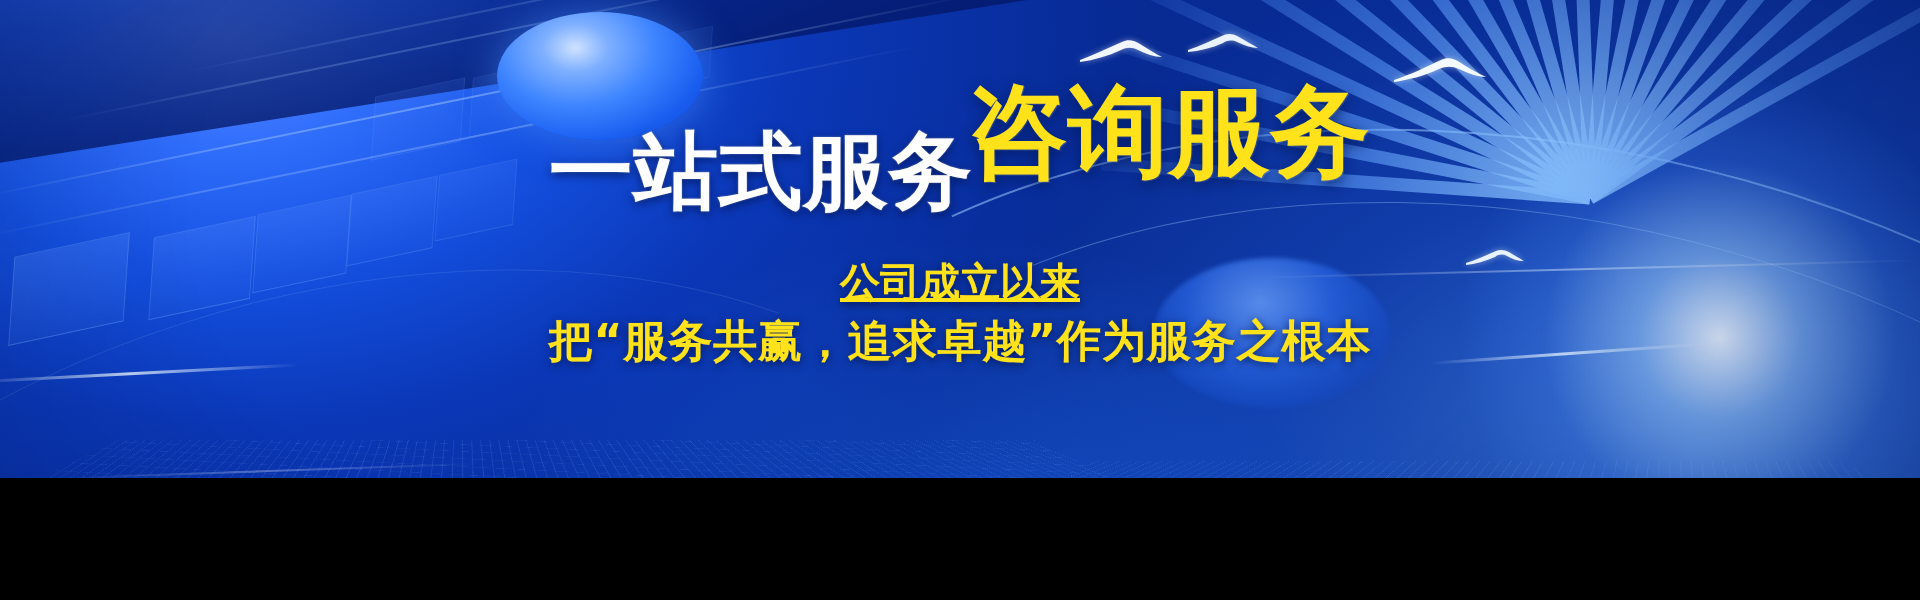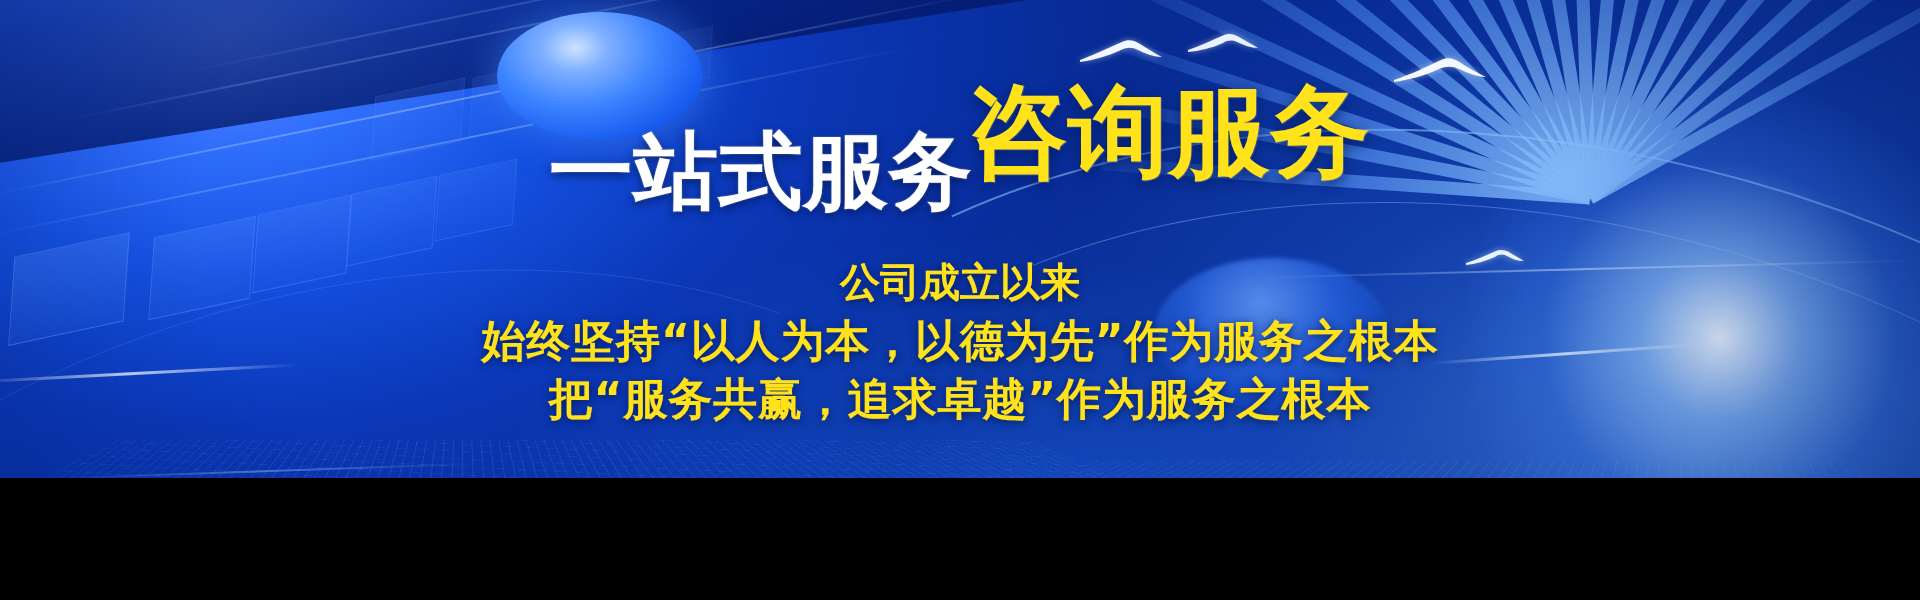--- a/index.html
+++ b/index.html
@@ -181,21 +181,21 @@
     line-height:1.24;
     pointer-events:none;
   }
   .subline{
     font-family:"DejaVu Sans","Liberation Sans",sans-serif;
     font-weight:bold;
     color:#ffe21a;
     white-space:nowrap;
     text-shadow:0 2px 8px rgba(0,20,80,.85), 0 0 1px rgba(255,235,120,.5);
   }
-  .subline-1{ font-size:40px; margin-bottom:6px;}
+  .subline-1{ font-size:40px; margin-bottom:6px;text-decoration:underline;}
   .subline-2{ font-size:44px; letter-spacing:.02em; margin-bottom:4px;}
   .subline-3{ font-size:44px; letter-spacing:.02em;}
 </style>
 </head>
 <body>
 
 <div id="banner">
 
   <div class="bg-base"></div>
   <div class="bg-deep"></div>
@@ -284,17 +284,16 @@
   </div>
 
   <div class="bg-vignette"></div>
 
   <div class="headline">
     <span class="h-white">一站式服务</span><span class="h-yellow">咨询服务</span>
   </div>
 
   <div class="subblock">
     <div class="subline subline-1">公司成立以来</div>
-    <div class="subline subline-2">始终坚持“以人为本，以德为先”作为服务之根本</div>
     <div class="subline subline-3">把“服务共赢，追求卓越”作为服务之根本</div>
   </div>
 
 </div>
 
 </body></html>

